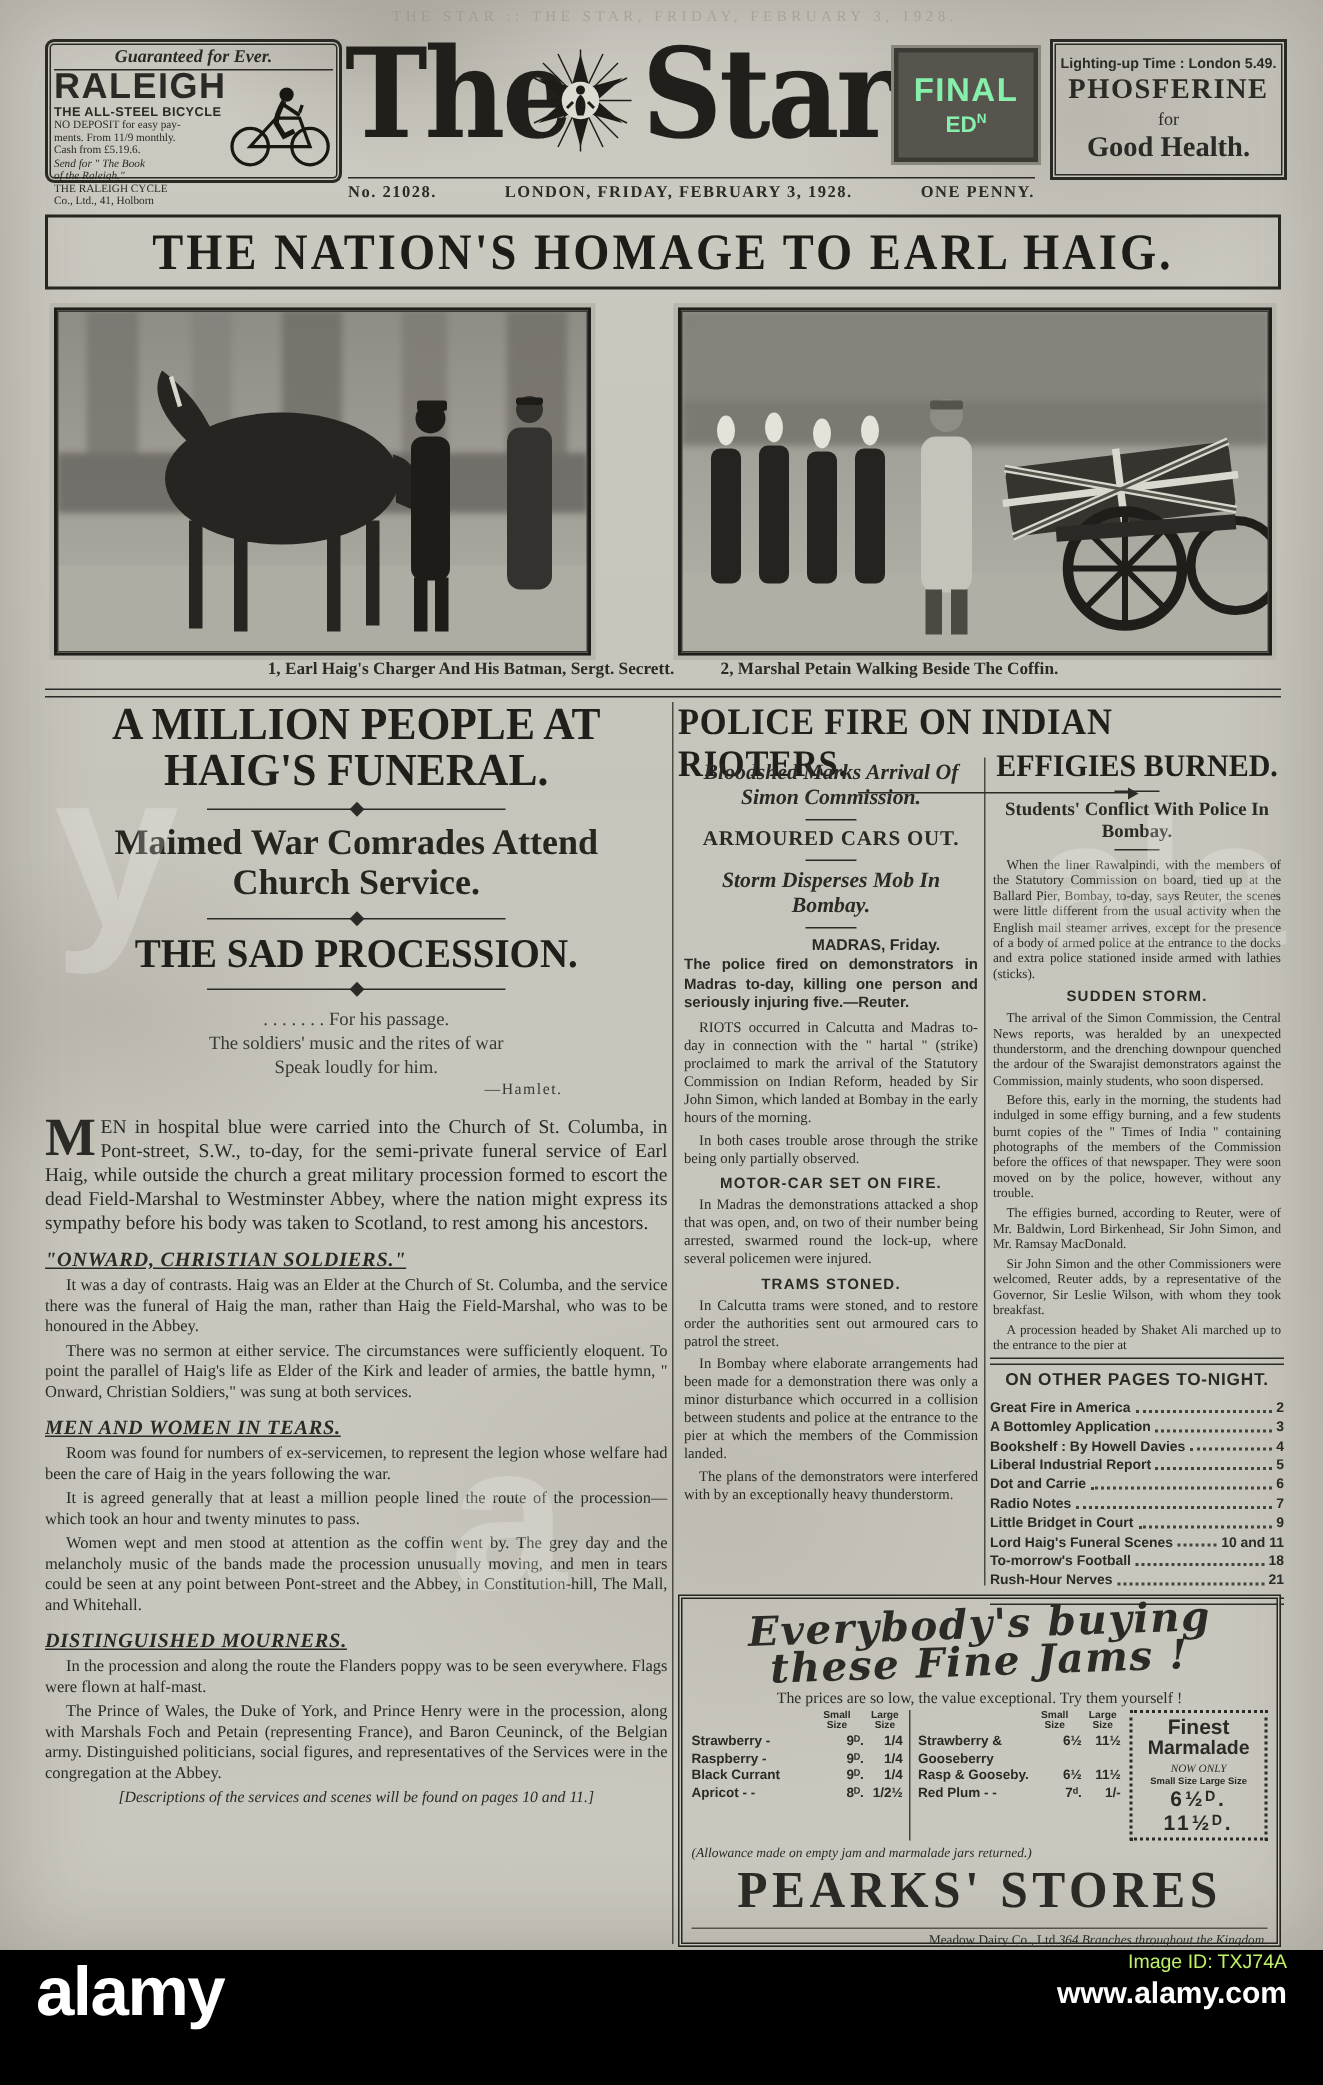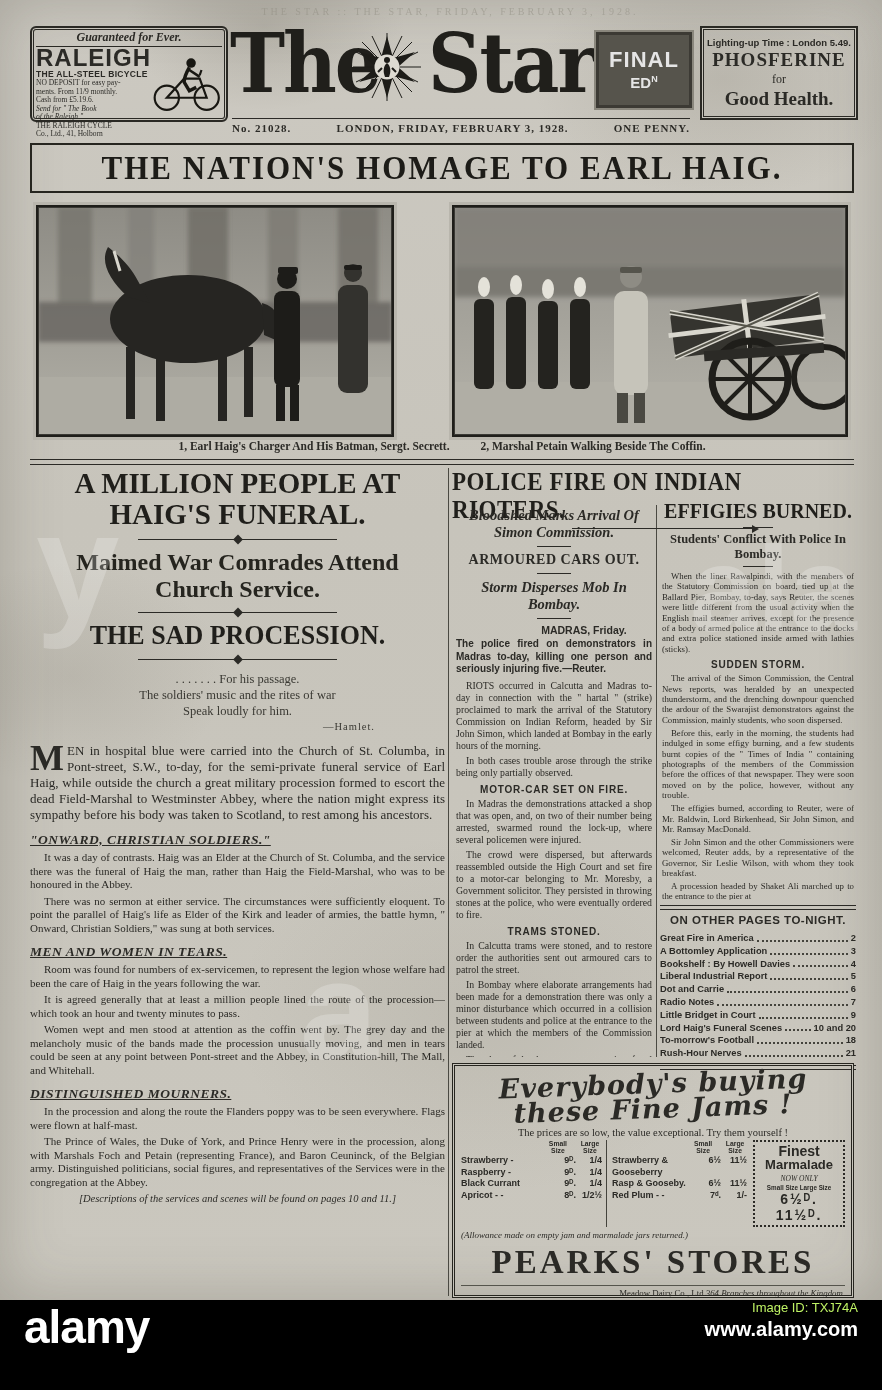--- a/index.html
+++ b/index.html
@@ -36,21 +36,21 @@
   .raleigh .bike{position:absolute;right:2px;top:24px;}
 
   .title-the{position:absolute;left:230px;top:26px;font-size:74px;font-weight:bold;line-height:74px;
     font-family:"DejaVu Serif",serif;letter-spacing:-2px;transform:scaleY(1.12);color:#201f1b;}
   .title-star{position:absolute;left:428px;top:26px;font-size:74px;font-weight:bold;line-height:74px;
     font-family:"DejaVu Serif",serif;letter-spacing:-2px;transform:scaleY(1.12);color:#201f1b;}
   .emblem{position:absolute;left:352px;top:32px;}
 
   .finalbox{position:absolute;left:596px;top:32px;width:90px;height:70px;background:#56544c;
     border:3px solid #3c3a34;box-shadow:0 0 0 2px #8a877d;display:flex;flex-direction:column;align-items:center;justify-content:center;
-    font-family:"Liberation Sans",sans-serif;color:#e5e5e5;}
+    font-family:"Liberation Sans",sans-serif;color:#86efac;}
   .finalbox .l1{font-size:22px;font-weight:bold;letter-spacing:1px;line-height:22px;}
   .finalbox .l2{font-size:15px;font-weight:bold;line-height:16px;}
   .finalbox .sup{font-size:9px;vertical-align:super;}
 
   .phos{position:absolute;left:700px;top:26px;width:158px;height:94px;border:2px solid #2a2924;
     box-shadow:0 0 0 1px #c7c4bb inset,0 0 0 2px #2a2924 inset;
     display:flex;flex-direction:column;align-items:center;justify-content:center;gap:1px;box-sizing:border-box;}
   .phos .lt{font-family:"Liberation Sans",sans-serif;font-weight:bold;font-size:9.5px;}
   .phos .nm{font-size:19px;font-weight:bold;letter-spacing:1px;}
   .phos .fr{font-size:12px;}
@@ -394,21 +394,20 @@
     <div class="xhead">ARMOURED CARS OUT.</div>
     <div class="mrule"></div>
     <div class="deck">Storm Disperses Mob In Bombay.</div>
     <div class="mrule"></div>
     <div class="datehead">MADRAS, Friday.</div>
     <p class="mlead">The police fired on demonstrators in Madras to-day, killing one person and seriously injuring five.—Reuter.</p>
     <p class="mbody">RIOTS occurred in Calcutta and Madras to-day in connection with the " hartal " (strike) proclaimed to mark the arrival of the Statutory Commission on Indian Reform, headed by Sir John Simon, which landed at Bombay in the early hours of the morning.</p>
     <p class="mbody">In both cases trouble arose through the strike being only partially observed.</p>
     <div class="xhead-sm">MOTOR-CAR SET ON FIRE.</div>
     <p class="mbody">In Madras the demonstrations attacked a shop that was open, and, on two of their number being arrested, swarmed round the lock-up, where several policemen were injured.</p>
-    <p class="mbody">The crowd were dispersed, but afterwards reassembled outside the High Court and set fire to a motor-car belonging to Mr. Moresby, a Government solicitor.  They persisted in throwing stones at the police, who were eventually ordered to fire.</p>
     <div class="xhead-sm">TRAMS STONED.</div>
     <p class="mbody">In Calcutta trams were stoned, and to restore order the authorities sent out armoured cars to patrol the street.</p>
     <p class="mbody">In Bombay where elaborate arrangements had been made for a demonstration there was only a minor disturbance which occurred in a collision between students and police at the entrance to the pier at which the members of the Commission landed.</p>
     <p class="mbody">The plans of the demonstrators were interfered with by an exceptionally heavy thunderstorm.</p>
   </div>
 
   <div class="colR">
     <h3 class="rhead">EFFIGIES BURNED.</h3>
     <div class="rrule"></div>
     <div class="rdeck">Students' Conflict With Police In Bombay.</div>
@@ -457,21 +456,21 @@
         <span>7</span>
       </div>
     <div class="idx-row">
         <span>Little Bridget in Court</span>
         <span class="idx-dots"></span>
         <span>9</span>
       </div>
     <div class="idx-row">
         <span>Lord Haig's Funeral Scenes</span>
         <span class="idx-dots"></span>
-        <span>10 and 20</span>
+        <span>10 and 11</span>
       </div>
     <div class="idx-row">
         <span>To-morrow's Football</span>
         <span class="idx-dots"></span>
         <span>18</span>
       </div>
     <div class="idx-row">
         <span>Rush-Hour Nerves</span>
         <span class="idx-dots"></span>
         <span>21</span>

